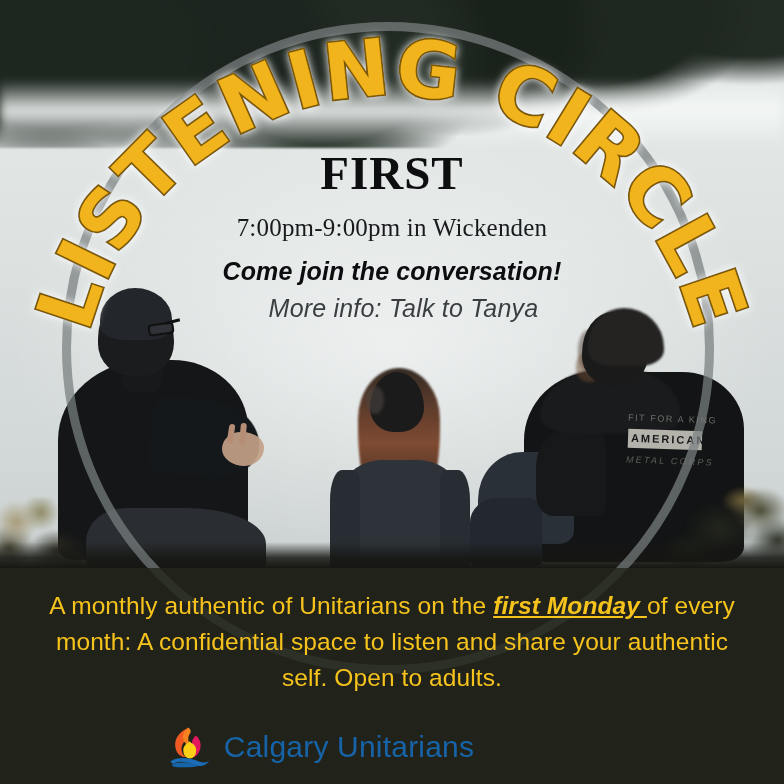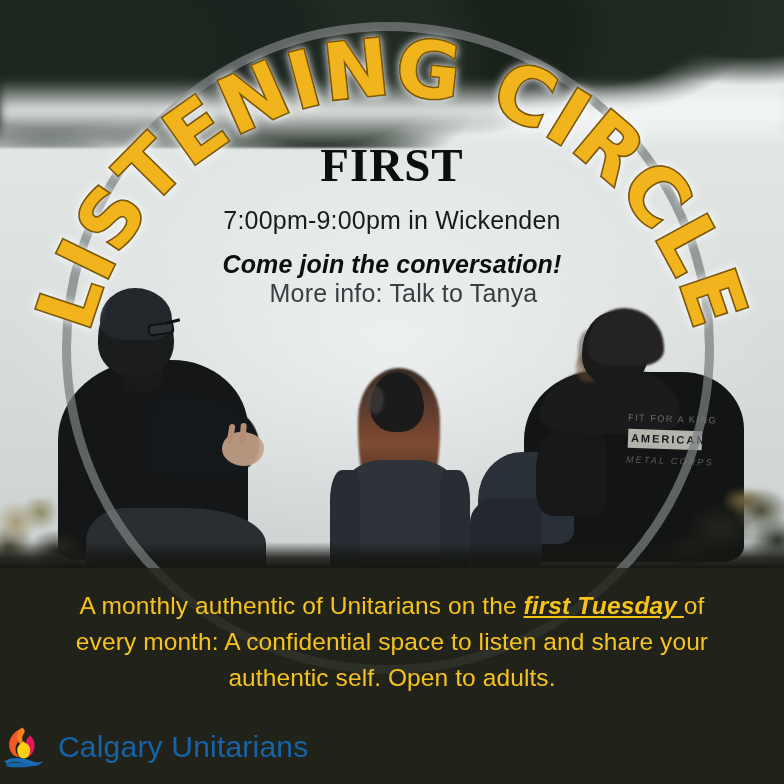--- a/index.html
+++ b/index.html
@@ -181,51 +181,52 @@
     font-size:78px;
     letter-spacing:2px;
     fill:#f2b41f;
     stroke:#7d5a06;
     stroke-width:3.5px;
     paint-order:stroke fill;
   }
 
   
   .center-text{
-    position:absolute; left:0; top:138px; width:784px;
+    position:absolute; left:0; top:146px; width:784px;
     text-align:center; z-index:13;
   }
   .title-line{
     font-family:"Liberation Serif", serif;
     font-weight:700;
     font-size:47px;
     line-height:1.15;
     color:#0d0e10;
     letter-spacing:1px;
   }
   .meta1{
     margin-top:14px;
-    font-family:Liberation Sans, sans-serif;
+    font-family:Liberation Serif, serif;
     font-size:25px;
     color:#181a1c;
     letter-spacing:.2px;
   }
   .meta2{
     margin-top:15px;
     font-family:"Liberation Sans", sans-serif;
     font-size:25px;
     font-weight:700;
     font-style:italic;
     color:#0c0d0f;
     letter-spacing:.1px;
   }
   .meta3{
-    margin-top:0;
+    margin-top:8px;
     font-family:"Liberation Sans", sans-serif;
     font-size:25px;
+    font-style:italic;
     color:#3b3e41;
     letter-spacing:.2px;
     padding-left:23px;
   }
 
   
   .panel{
     position:absolute; left:0; top:568px; width:784px; height:216px;
     background:#21231b;
     overflow:hidden;
@@ -249,21 +250,21 @@
   }
   .blurb .em{
     font-weight:700;
     font-style:italic;
     text-decoration:underline;
   }
 
   
   .logo{
     position:absolute; left:0; bottom:14px; width:640px;
-    display:flex; align-items:center; justify-content:flex-start; gap:12px;
+    display:flex; align-items:center; justify-content:center; gap:12px;
     z-index:3;
   }
   .logo-mark{ width:46px; height:46px; display:block; }
   .logo-text{
     font-family:"Liberation Sans", sans-serif;
     font-size:30px;
     color:#1663a8;
     letter-spacing:.2px;
   }
 </style>
@@ -339,21 +340,21 @@
   <div class="center-text">
     <div class="title-line">FIRST</div>
     <div class="meta1">7:00pm-9:00pm in Wickenden</div>
     <div class="meta2">Come join the conversation!</div>
     <div class="meta3">More info: Talk to Tanya</div>
   </div>
 
   <div class="panel">
     <div class="panel-arc"></div>
 
-    <div class="blurb"><span>A monthly authentic of Unitarians on the </span><span class="em">first Tuesday </span><span>of every month: A confidential space to listen and share your authentic self. Open to adults.</span></div>
+    <div class="blurb"><span>A monthly authentic of Unitarians on the </span><span class="em">first Monday </span><span>of every month: A confidential space to listen and share your authentic self. Open to adults.</span></div>
 
     <div class="logo">
       <svg class="logo-mark" viewBox="0 0 64 64">
 
         <path d="M30 6 C16 12 10 24 14 36 C16 42 22 46 27 46 C20 40 20 30 26 24 C30 20 32 14 30 6 Z" fill="#f05a22"></path>
         <path d="M31 5 C24 10 22 17 25 24 C27 28 31 30 34 29 C30 24 30 17 34 12 C35 10 34 7 31 5 Z" fill="#f5821f"></path>
 
         <path d="M42 16 C50 24 50 34 44 42 C41 46 36 47 33 45 C38 41 40 34 37 28 C35 24 38 19 42 16 Z" fill="#e3175c"></path>
 
         <ellipse cx="33" cy="37" rx="9" ry="11" fill="#fdd016"></ellipse>

